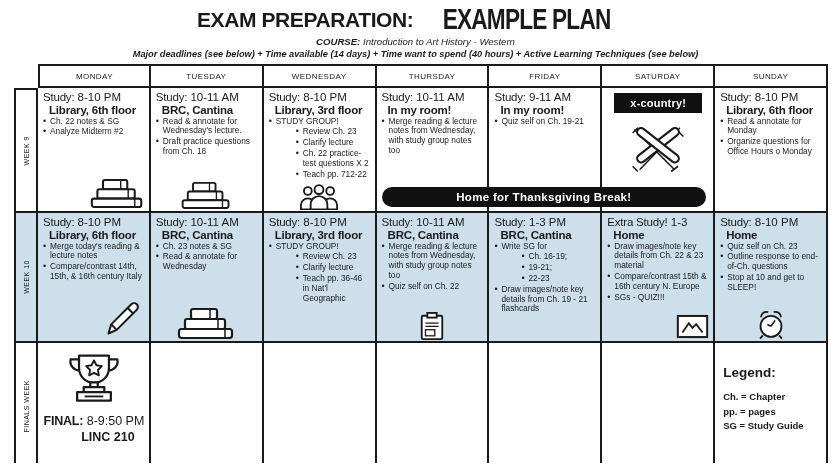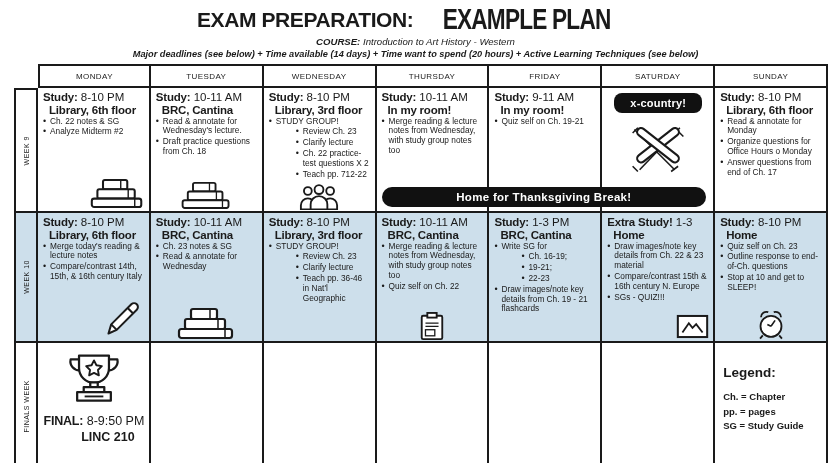--- a/index.html
+++ b/index.html
@@ -39,35 +39,35 @@
   .cell { position:relative; border-right:2px solid #1a1a1a; border-bottom:2px solid #1a1a1a;
           padding:3px 4px 2px 5px; overflow:hidden; }
   .label-cell { border-left:2px solid #1a1a1a; border-right:2px solid #1a1a1a; border-bottom:2px solid #1a1a1a;
           display:flex; align-items:center; justify-content:center; padding:0; }
   .row-wk9 .label-cell { border-top:2px solid #1a1a1a; }
   .vlabel { writing-mode:vertical-rl; transform:rotate(180deg); font-size:7px; letter-spacing:.5px; white-space:nowrap; }
 
   .row-wk10 .cell, .row-wk10 .label-cell { background:#cddfeb; }
 
   .head { font-size:11.5px; line-height:1.1; }
-  .head b { font-weight:bold; letter-spacing:-0.2px; }
+  .head b { font-weight:normal; letter-spacing:-0.2px; }
   .loc { font-size:11.5px; font-weight:bold; line-height:1.05; margin-bottom:1px; letter-spacing:-0.2px;padding-left:6px; }
   ul.bullets { list-style:none; margin:1px 0 0 0; padding:0; font-size:8.3px; line-height:1.18; }
   ul.bullets li { padding-left:7px; position:relative; margin-bottom:1px; }
   ul.bullets li::before { content:"\2022"; position:absolute; left:0; top:-1px; font-size:9px; }
   ul.bullets li.lvl2 { margin-left:27px; }
 
   .icon { position:absolute; line-height:0; }
   .icn-br { right:4px; bottom:2px; }
   .icn-bc { left:50%; transform:translateX(-50%); bottom:1px; }
   .icn-center { position:static; display:block; text-align:center; margin-top:6px; }
 
   .badge {
     background:#111; color:#fff; font-weight:bold; font-size:11px;
-    border-radius:8px; padding:4px 0; width:88px; margin:2px auto 2px auto;
+    border-radius:0; padding:4px 0; width:88px; margin:2px auto 2px auto;
     text-align:center; display:block; letter-spacing:.2px;
   }
   .sat-cell { text-align:center; }
 
   .banner {
     position:absolute; bottom:6px;
     left:calc(24px + (100% - 24px) * 3 / 7 + 5px);
     width:calc((100% - 24px) * 3 / 7 - 14px);
     background:#111; color:#fff; font-weight:bold; font-size:11.5px;
     text-align:center; border-radius:11px; padding:4px 16px; letter-spacing:.3px;
@@ -84,21 +84,21 @@
   .legend-entry { font-size:9.5px; font-weight:bold; line-height:1.55; }
 </style>
 </head>
 <body>
 
 <div class="page">
 
   <div class="header">
     <div class="title"><span class="t1">EXAM PREPARATION: </span><span class="t2">EXAMPLE PLAN</span></div>
     <div class="course"><b>COURSE:</b><span> Introduction to Art History - Western</span></div>
-    <div class="subtitle">Major deadlines (see below) + Time available (14 days) + Time want to spend (20 hours) + Active Learning Techniques (see below)</div>
+    <div class="subtitle">Major deadlines (see below) + Time available (14 days) + Time want to spend (40 hours) + Active Learning Techniques (see below)</div>
   </div>
 
   <div class="schedule">
 
     <div class="grid-row day-row">
       <div class="spacer"></div>
       <div class="day-cell first">MONDAY</div>
       <div class="day-cell">TUESDAY</div>
       <div class="day-cell">WEDNESDAY</div>
       <div class="day-cell">THURSDAY</div>
@@ -211,21 +211,20 @@
             </svg>
         </span>
       </div>
 
       <div class="cell">
         <div class="head"><b>Study:</b> <span>8-10 PM</span></div>
         <div class="loc">Library, 6th floor</div>
         <ul class="bullets">
           <li>Read &amp; annotate for Monday</li>
           <li>Organize questions for Office Hours o Monday</li>
-          <li>Answer questions from end of Ch. 17</li>
         </ul>
       </div>
 
       <div class="banner">Home for Thanksgiving Break!</div>
     </div>
 
     <div class="grid-row week-row row-wk10">
       <div class="label-cell">
           <span class="vlabel">WEEK 10</span>
         </div>

